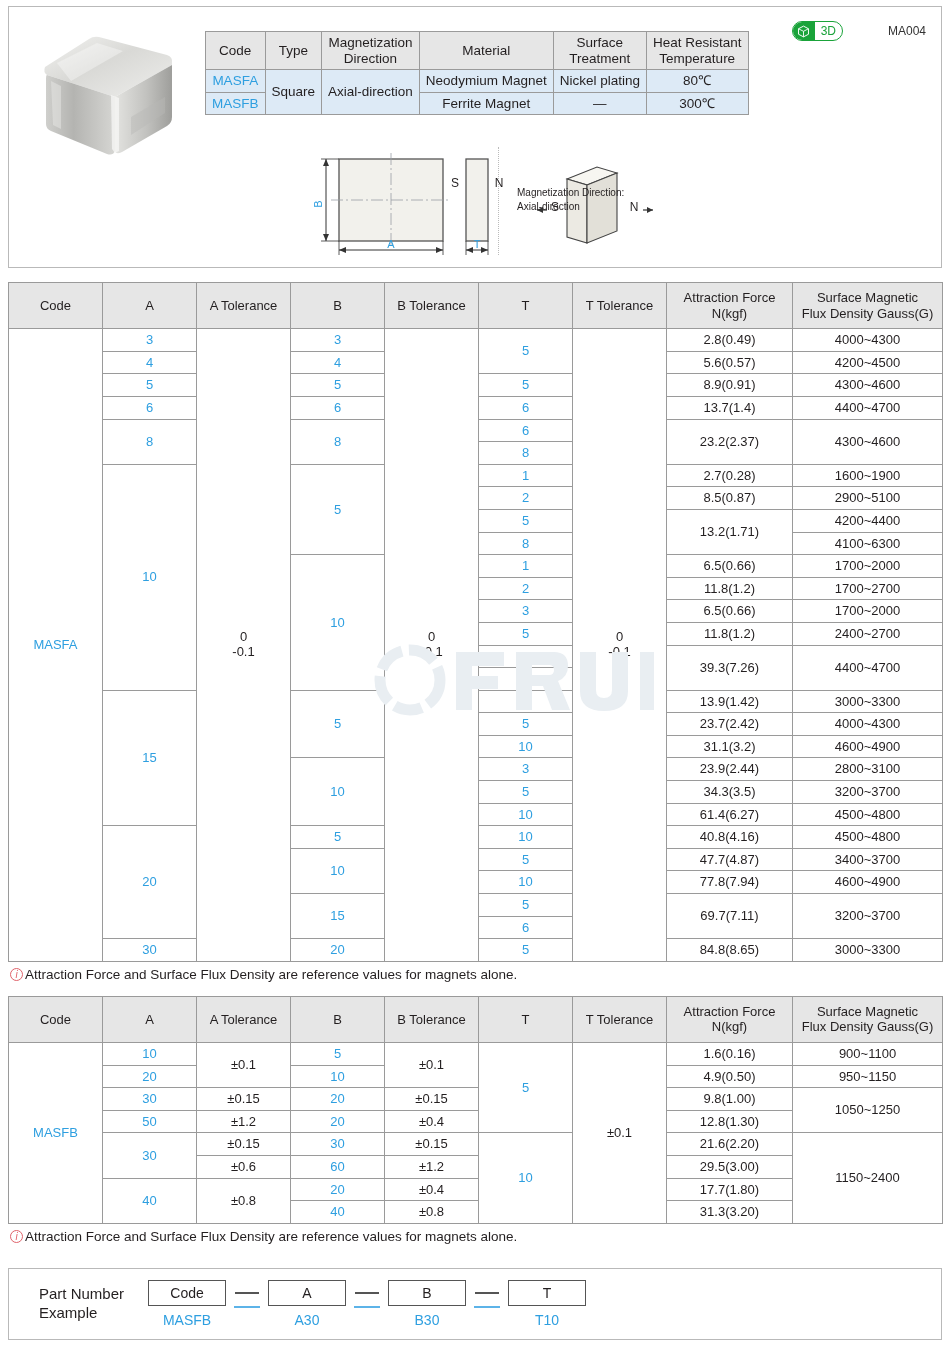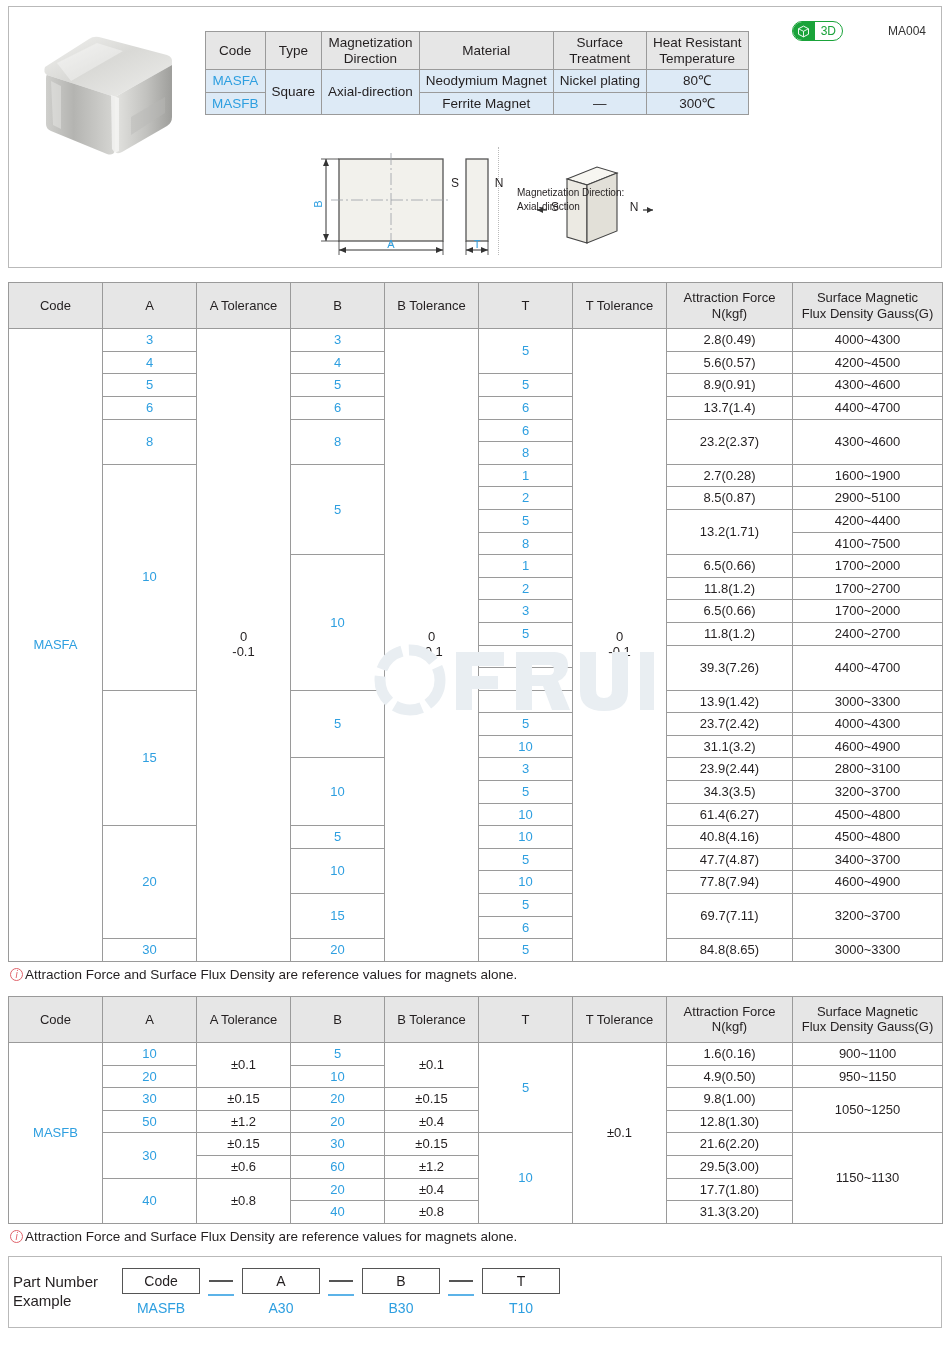--- a/index.html
+++ b/index.html
@@ -123,25 +123,25 @@
   }
   .iicon{
     display:inline-block; width:13px; height:13px; border-radius:50%;
     border:1px solid #e0636b; color:#e0636b; font-size:10px;
     line-height:11px; text-align:center; font-style:italic;
     flex:none;
   }
 
   
   .pn-box{
-    margin:12px 8px 0 8px;
+    margin:24px 8px 0 8px;
     border:1px solid #b9b9b9;
     height:72px;
     display:flex; align-items:center;
-    padding-left:4px;
+    padding-left:30px;
   }
   .pn-title{ font-size:15px; line-height:1.25; width:105px; }
   .pn-chain{ display:flex; align-items:flex-start; }
   .pn-col{ display:flex; flex-direction:column; align-items:center; width:86px; }
   .pn-cell{
     border:1px solid #555; width:78px; height:26px;
     display:flex; align-items:center; justify-content:center;
     font-size:14px; background:#fff;
   }
   .pn-val{ color:#2e9fe0; font-size:14px; margin-top:6px; }
@@ -378,21 +378,21 @@
           <td class="res">8.5(0.87)</td>
           <td class="res">2900~5100</td>
         </tr>
         <tr>
           <td class="v">5</td>
           <td rowspan="2" class="res">13.2(1.71)</td>
           <td class="res">4200~4400</td>
         </tr>
         <tr>
           <td class="v">8</td>
-          <td class="res">4100~7500</td>
+          <td class="res">4100~6300</td>
         </tr>
         <tr>
           <td rowspan="6" class="v">10</td>
           <td class="v">1</td>
           <td class="res">6.5(0.66)</td>
           <td class="res">1700~2000</td>
         </tr>
         <tr>
           <td class="v">2</td>
           <td class="res">11.8(1.2)</td>
@@ -557,21 +557,21 @@
           <td class="tol">±0.4</td>
           <td class="res">12.8(1.30)</td>
         </tr>
         <tr>
           <td rowspan="2" class="v">30</td>
           <td class="tol">±0.15</td>
           <td class="v">30</td>
           <td class="tol">±0.15</td>
           <td rowspan="4" class="v">10</td>
           <td class="res">21.6(2.20)</td>
-          <td rowspan="4" class="res">1150~1130</td>
+          <td rowspan="4" class="res">1150~2400</td>
         </tr>
         <tr>
           <td class="tol">±0.6</td>
           <td class="v">60</td>
           <td class="tol">±1.2</td>
           <td class="res">29.5(3.00)</td>
         </tr>
         <tr>
           <td rowspan="2" class="v">40</td>
           <td rowspan="2" class="tol">±0.8</td>

